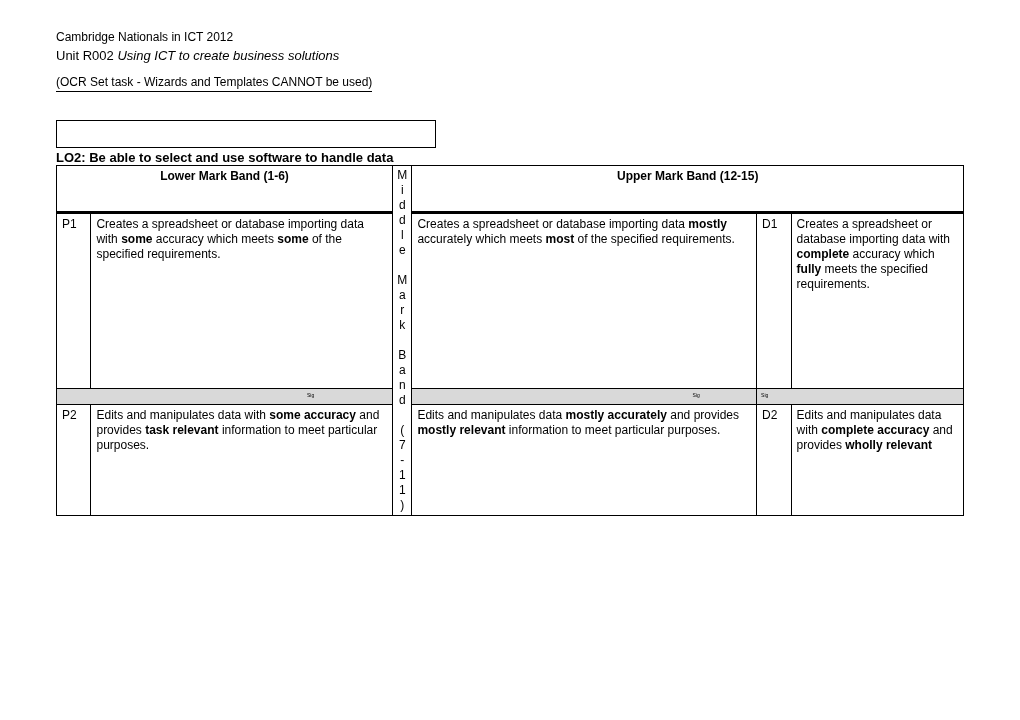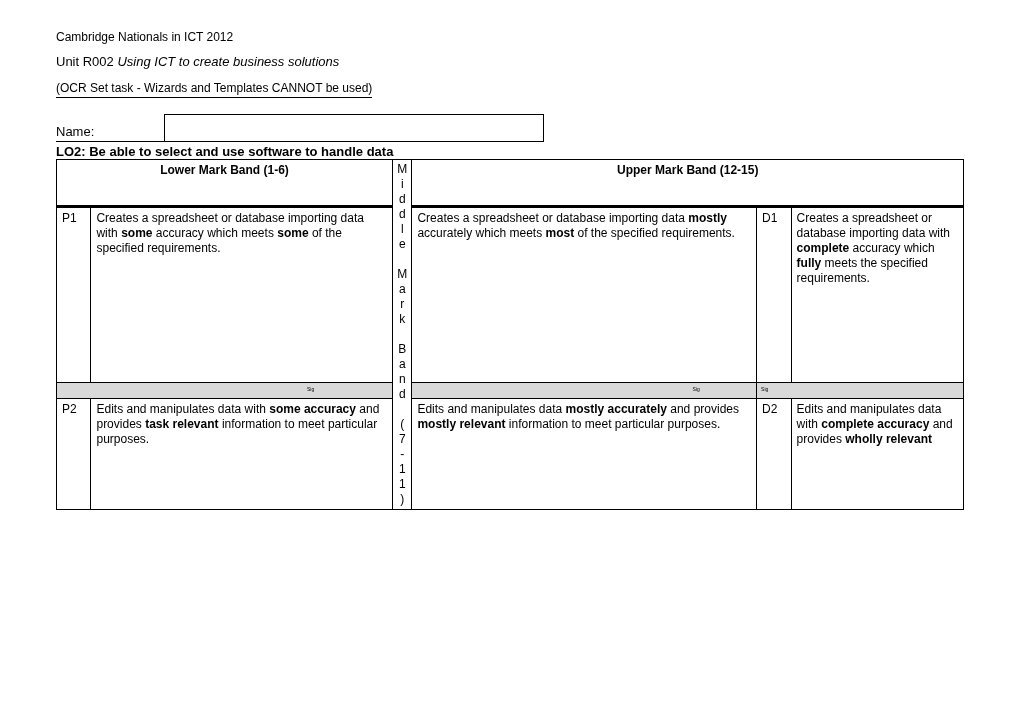--- a/index.html
+++ b/index.html
@@ -5,25 +5,25 @@
   * { box-sizing: border-box; }
   body {
     margin: 0;
     padding: 30px 56px;
     font-family: Arial, Helvetica, sans-serif;
     font-size: 12px;
     color: #000;
     background: #fff;
     width: 1020px;
   }
-  .header-line1 { font-size: 12px; margin-bottom: 10px; }
+  .header-line1 { font-size: 12px; margin-bottom: 4px; }
   .header-line2 { font-size: 13px; margin-bottom: 12px; }
   .header-line2 .unit { font-weight: normal; }
   .header-line2 .title { font-style: italic; }
-  .header-line3 { font-size: 12px; border-bottom: 1px solid #000; display: inline-block; padding-bottom: 2px; margin-bottom: 16px; }
+  .header-line3 { font-size: 12px; border-bottom: 1px solid #000; display: inline-block; padding-bottom: 2px; margin-bottom: 28px; }
   .name-row { display: flex; align-items: stretch; margin-bottom: 2px; }
   .name-label { font-size: 13px; border-bottom: 1px solid #000; padding: 2px 4px 2px 0; width: 108px; display:flex; align-items:flex-end; }
   .name-box { border: 1px solid #000; width: 380px; height: 28px; }
   .lo-line { font-weight: bold; font-size: 13px; margin-top: 2px; margin-bottom: 0; }
   table.mark { border-collapse: collapse; width: 100%; table-layout: fixed; }
   table.mark td, table.mark th { border: 1px solid #000; vertical-align: top; padding: 3px 5px; font-size: 12px; }
   .band-head { text-align: center; font-size: 13px; font-weight: bold; }
   .middle-col { width: 18px; padding: 2px 0 !important; text-align: center; font-size: 11px; line-height: 15px; }
   .pcode { width: 32px; text-align: left; font-size: 12px; }
   .dcode { width: 32px; text-align: left; font-size: 12px; }
@@ -41,21 +41,20 @@
 
 
 <div class="header-line1">Cambridge Nationals in ICT 2012</div>
 <div class="header-line2">
   <span class="unit">Unit R002</span>
   <span class="title">Using ICT to create business solutions</span>
 </div>
 <div class="header-line3">(OCR Set task - Wizards and Templates CANNOT be used)</div>
 
 <div class="name-row">
-  <div class="name-label">Name:</div>
   <div class="name-box"></div>
 </div>
 
 <div class="lo-line">LO2: Be able to select and use software to handle data</div>
 
 <table class="mark">
   <colgroup>
     <col class="pcode">
     <col class="col-lower">
     <col class="middle-col">

